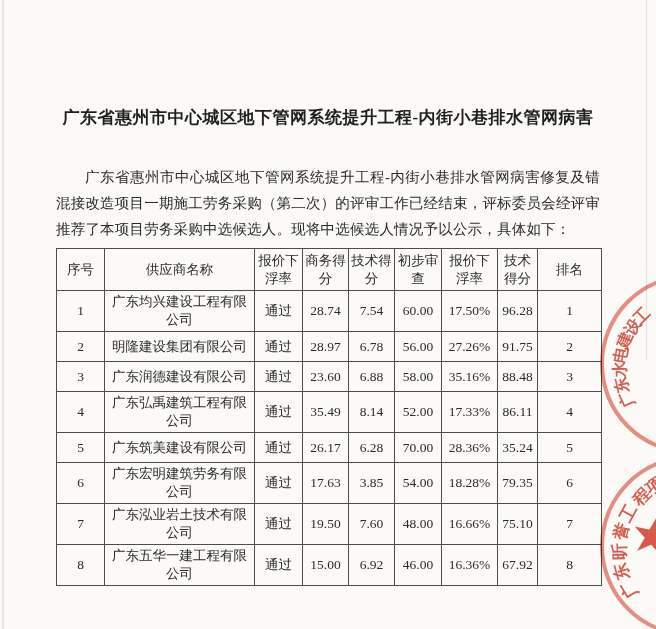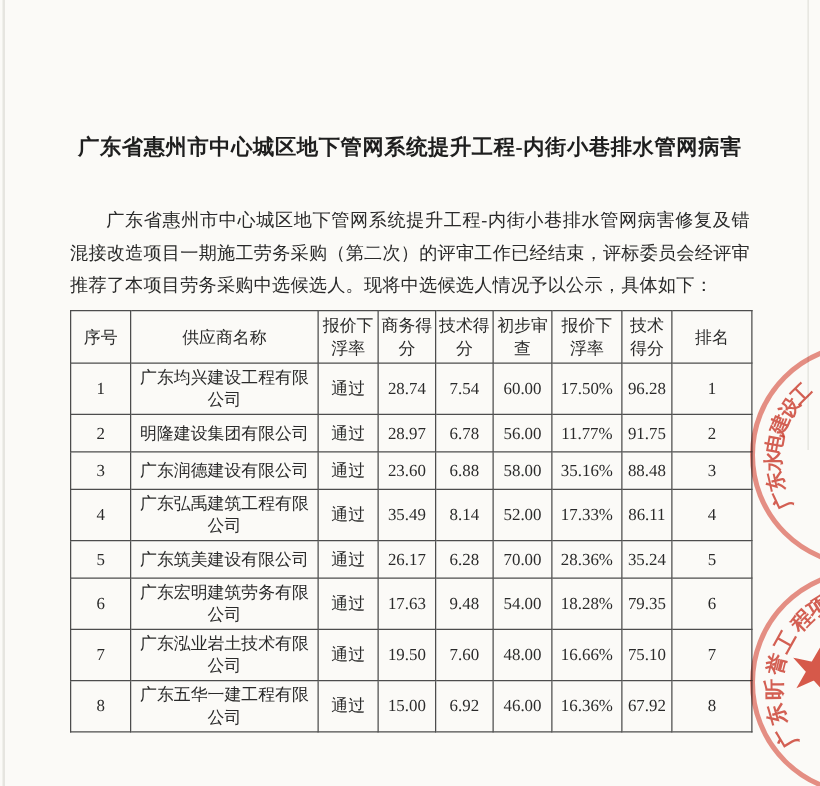--- a/index.html
+++ b/index.html
@@ -133,21 +133,21 @@
         <td>96.28</td>
         <td>1</td>
       </tr>
       <tr>
         <td>2</td>
         <td class="supplier">明隆建设集团有限公司</td>
         <td>通过</td>
         <td>28.97</td>
         <td>6.78</td>
         <td>56.00</td>
-        <td>11.77%</td>
+        <td>27.26%</td>
         <td>91.75</td>
         <td>2</td>
       </tr>
       <tr>
         <td>3</td>
         <td class="supplier">广东润德建设有限公司</td>
         <td>通过</td>
         <td>23.60</td>
         <td>6.88</td>
         <td>58.00</td>
@@ -175,21 +175,21 @@
         <td>70.00</td>
         <td>28.36%</td>
         <td>35.24</td>
         <td>5</td>
       </tr>
       <tr>
         <td>6</td>
         <td class="supplier">广东宏明建筑劳务有限公司</td>
         <td>通过</td>
         <td>17.63</td>
-        <td>9.48</td>
+        <td>3.85</td>
         <td>54.00</td>
         <td>18.28%</td>
         <td>79.35</td>
         <td>6</td>
       </tr>
       <tr>
         <td>7</td>
         <td class="supplier">广东泓业岩土技术有限公司</td>
         <td>通过</td>
         <td>19.50</td>

